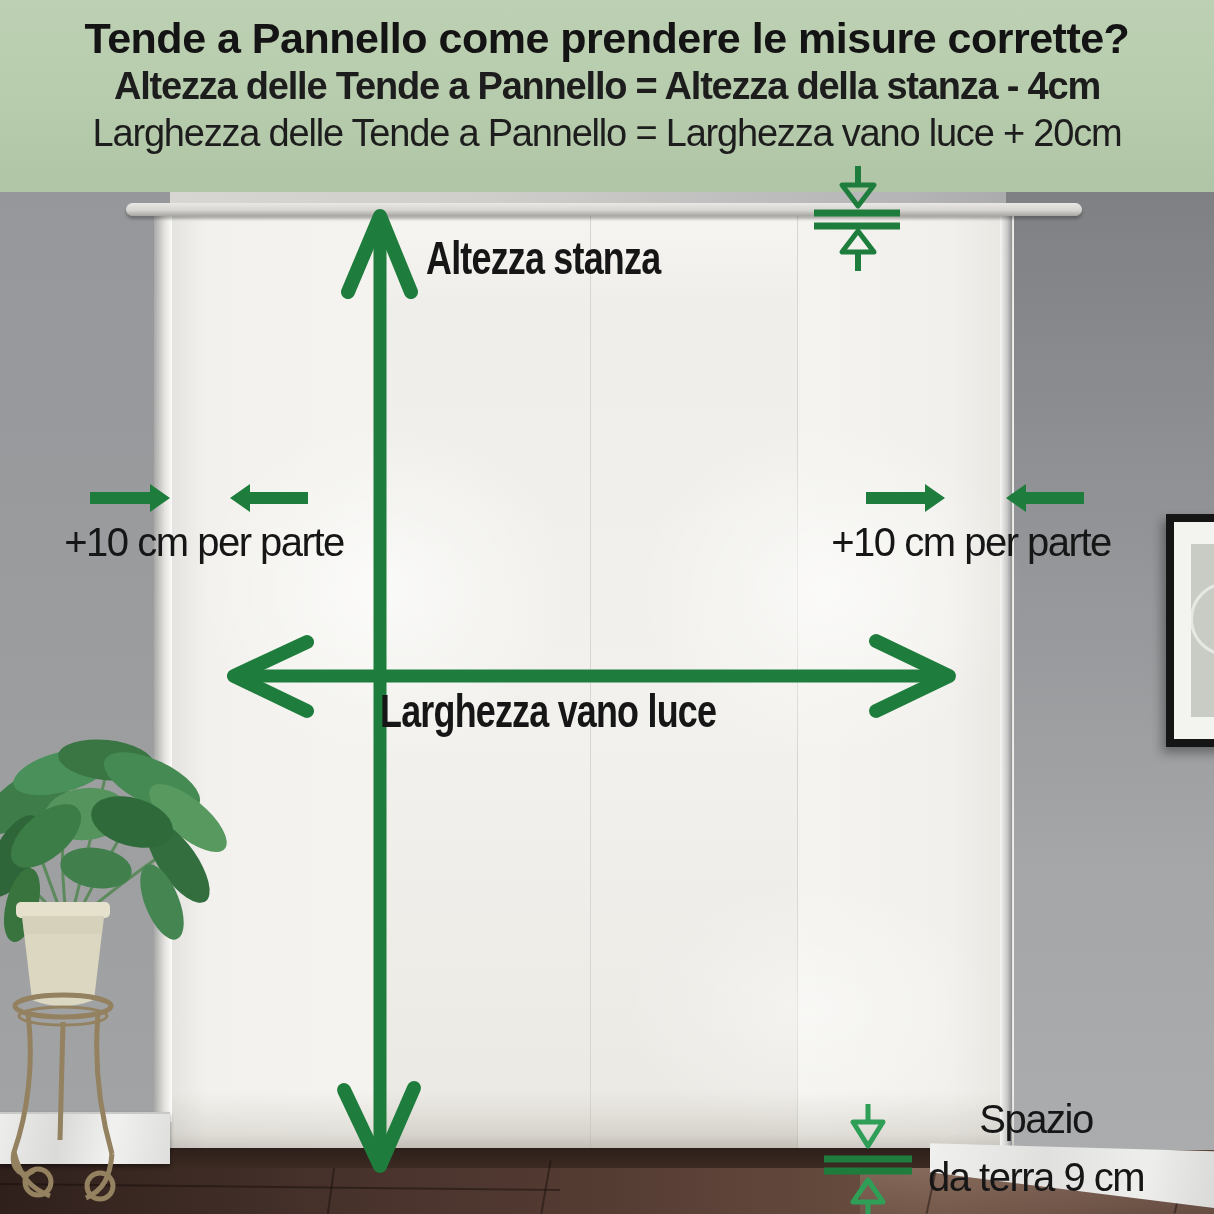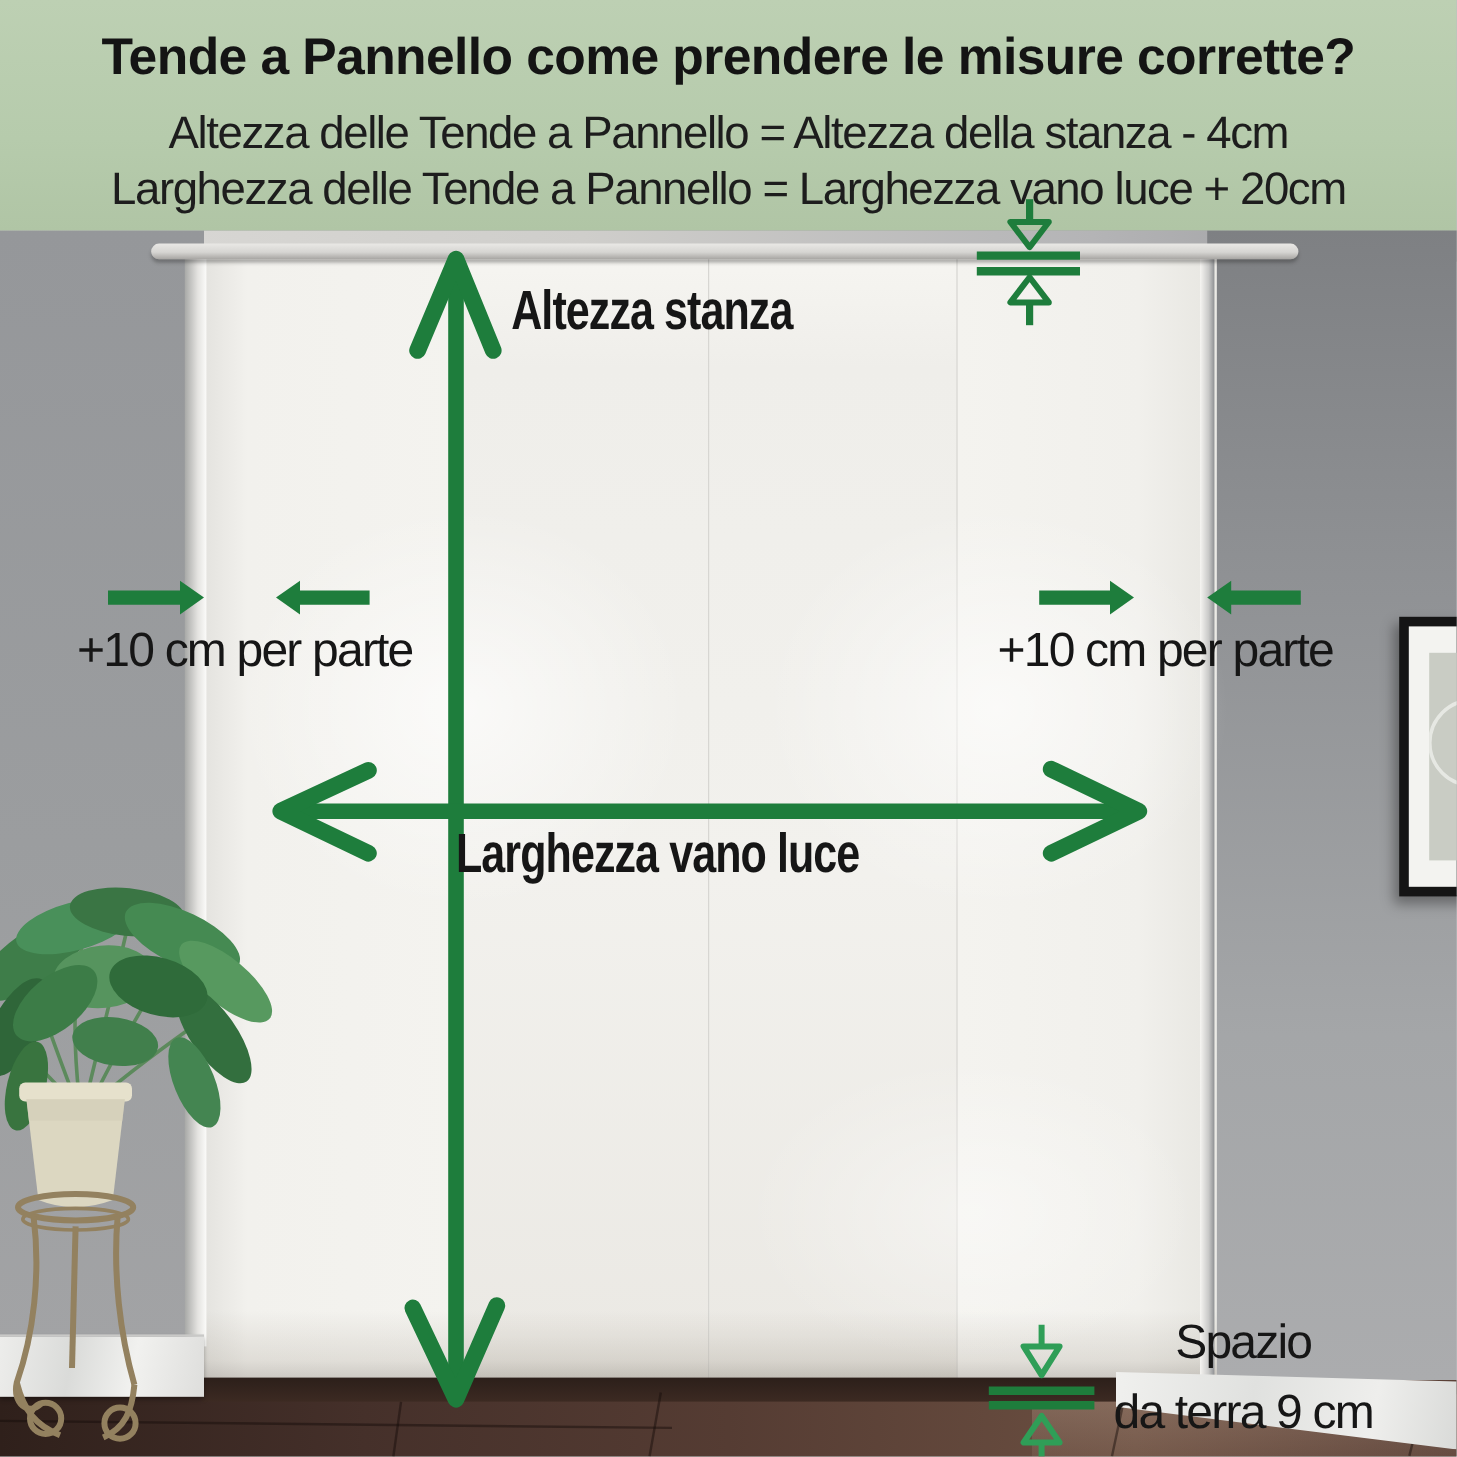--- a/index.html
+++ b/index.html
@@ -10,23 +10,23 @@
   }
   *{margin:0;padding:0;box-sizing:border-box;}
   html,body{width:1214px;height:1214px;overflow:hidden;background:#fff;
     font-family:"Liberation Sans","DejaVu Sans",sans-serif;}
   .stage{position:relative;width:1214px;height:1214px;overflow:hidden;background:#9a9c9e;}
 
   
   .header{position:absolute;left:0;top:0;width:1214px;height:192px;z-index:6;
     background:linear-gradient(180deg,#bdd0b3 0%,var(--header-background) 60%,#b0c5a5 100%);
     text-align:center;color:var(--text-black);}
-  .header-title{font-size:43px;font-weight:800;letter-spacing:-.5px;padding-top:24px;color:#141414;}
+  .header-title{font-size:43px;font-weight:800;letter-spacing:-.5px;padding-top:14px;color:#141414;}
   .header-formula{font-size:38px;font-weight:400;letter-spacing:-1.2px;line-height:47px;color:#1d1d1d;}
-  .header-formula.first{margin-top:15px;}
+  .header-formula.first{font-weight:bold;}
 
   
   .ceiling{position:absolute;left:0;top:192px;width:1214px;height:26px;z-index:1;
     background:linear-gradient(90deg,#dbdad7 0%,#cfcecb 40%,#b4b4b6 75%,#97989a 100%);}
   .wall-left{position:absolute;left:0;top:192px;width:170px;height:928px;z-index:1;
     background:linear-gradient(180deg,#95979a 0%,#9b9d9f 55%,#a2a3a5 100%);}
   .wall-right{position:absolute;left:1006px;top:192px;width:208px;height:958px;z-index:1;
     background:linear-gradient(180deg,#7e8083 0%,#8f9194 30%,#a4a6a8 70%,#abacae 100%);}
   .niche-edge-left{position:absolute;left:154px;top:210px;width:18px;height:912px;z-index:3;
     background:linear-gradient(90deg,#a8a9a7 0%,#e4e3e0 60%,#fbfbf9 100%);}

